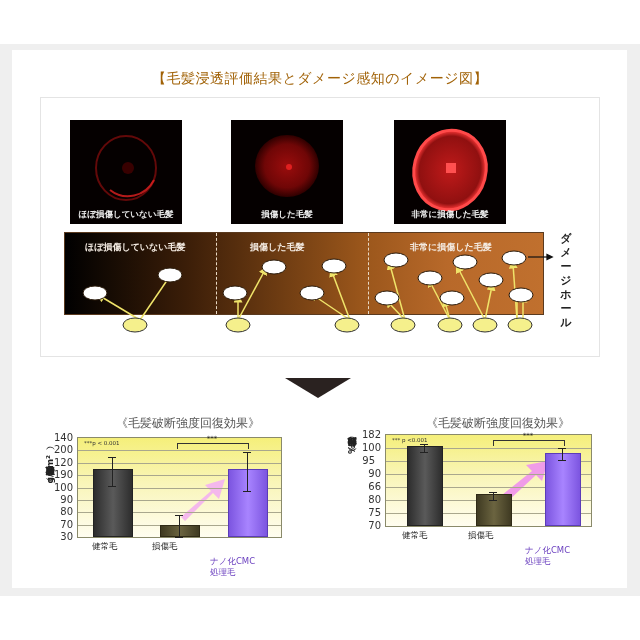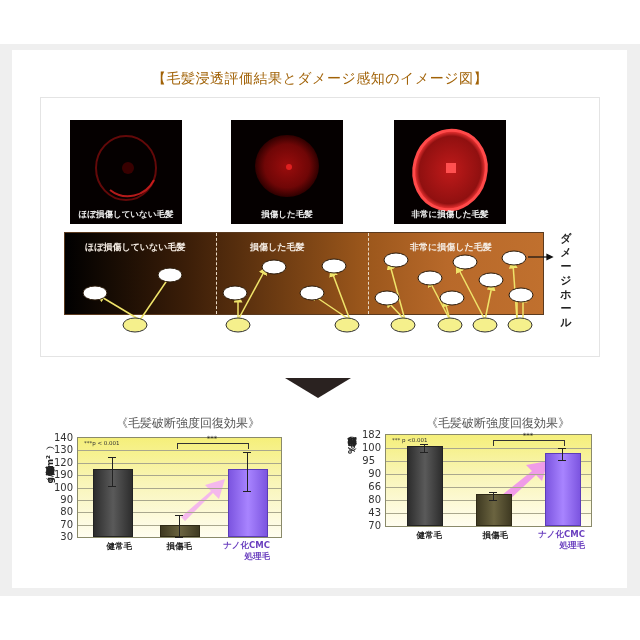--- a/index.html
+++ b/index.html
@@ -29,22 +29,22 @@
   .gridline { position:absolute; left:0; right:0; height:0; border-top:1px solid #a9a78d; }
   .ytick { position:absolute; font-size:10px; color:#333; text-align:right; width:24px; }
   .ylabel { position:absolute; font-size:9px; font-weight:bold; color:#222; writing-mode:vertical-rl;
             transform:rotate(180deg); white-space:nowrap; }
   .bar { position:absolute; bottom:0; }
   .bar.healthy { background:linear-gradient(90deg,#2d2d2d,#5a5a5a 50%,#2d2d2d); border:1px solid #222; }
   .bar.damaged { background:linear-gradient(90deg,#3f3a22,#6b6440 50%,#3f3a22); border:1px solid #2f2a16; }
   .bar.treated { background:linear-gradient(90deg,#7c55e0,#a884ff 50%,#7c55e0); border:1px solid #5b3cb8; }
   .err { position:absolute; width:0; border-left:1px solid #222; }
   .errcap { position:absolute; height:0; width:8px; border-top:1px solid #222; }
-  .xlabel { position:absolute; font-size:8.5px; font-weight:bold; color:#222; text-align:right; white-space:nowrap; }
-  .xlabel.purple { color:#6a3fbf; line-height:11px; }
+  .xlabel { position:absolute; font-size:8.5px; font-weight:normal; color:#222; text-align:left; white-space:nowrap; }
+  .xlabel.purple { color:#6a3fbf; line-height:11px;margin-top:16px; }
   .pval { position:absolute; font-size:5.5px; color:#333; white-space:nowrap; }
   .sig { position:absolute; border:1px solid #333; border-bottom:none; height:5px; }
   .sig-stars { position:absolute; font-size:7px; color:#222; text-align:center; width:40px; }
   .pink-arrow { position:absolute; }
 </style>
 </head>
 <body>
 
 <div class="band"></div>
 <div class="card"></div>
@@ -227,22 +227,22 @@
   <div>処理毛</div>
 </div>
 
 <div class="ytick" style="left: 49px; top: 531px;">30</div>
 <div class="ytick" style="left: 49px; top: 518.625px;">70</div>
 <div class="ytick" style="left: 49px; top: 506.25px;">80</div>
 <div class="ytick" style="left: 49px; top: 493.875px;">90</div>
 <div class="ytick" style="left: 49px; top: 481.5px;">100</div>
 <div class="ytick" style="left: 49px; top: 469.125px;">190</div>
 <div class="ytick" style="left: 49px; top: 456.75px;">120</div>
-<div class="ytick" style="left: 49px; top: 444.375px;">130</div>
+<div class="ytick" style="left: 49px; top: 444.375px;">200</div>
 <div class="ytick" style="left: 49px; top: 432px;">140</div>
 <div class="ytick" style="left: 357px; top: 520px;">70</div>
-<div class="ytick" style="left: 357px; top: 507px;">43</div>
+<div class="ytick" style="left: 357px; top: 507px;">75</div>
 <div class="ytick" style="left: 357px; top: 494px;">80</div>
 <div class="ytick" style="left: 357px; top: 481px;">66</div>
 <div class="ytick" style="left: 357px; top: 468px;">90</div>
 <div class="ytick" style="left: 351px; top: 455px;">95</div>
 <div class="ytick" style="left: 357px; top: 442px;">100</div>
 <div class="ytick" style="left: 357px; top: 429px;">182</div>
 
 </body></html>

